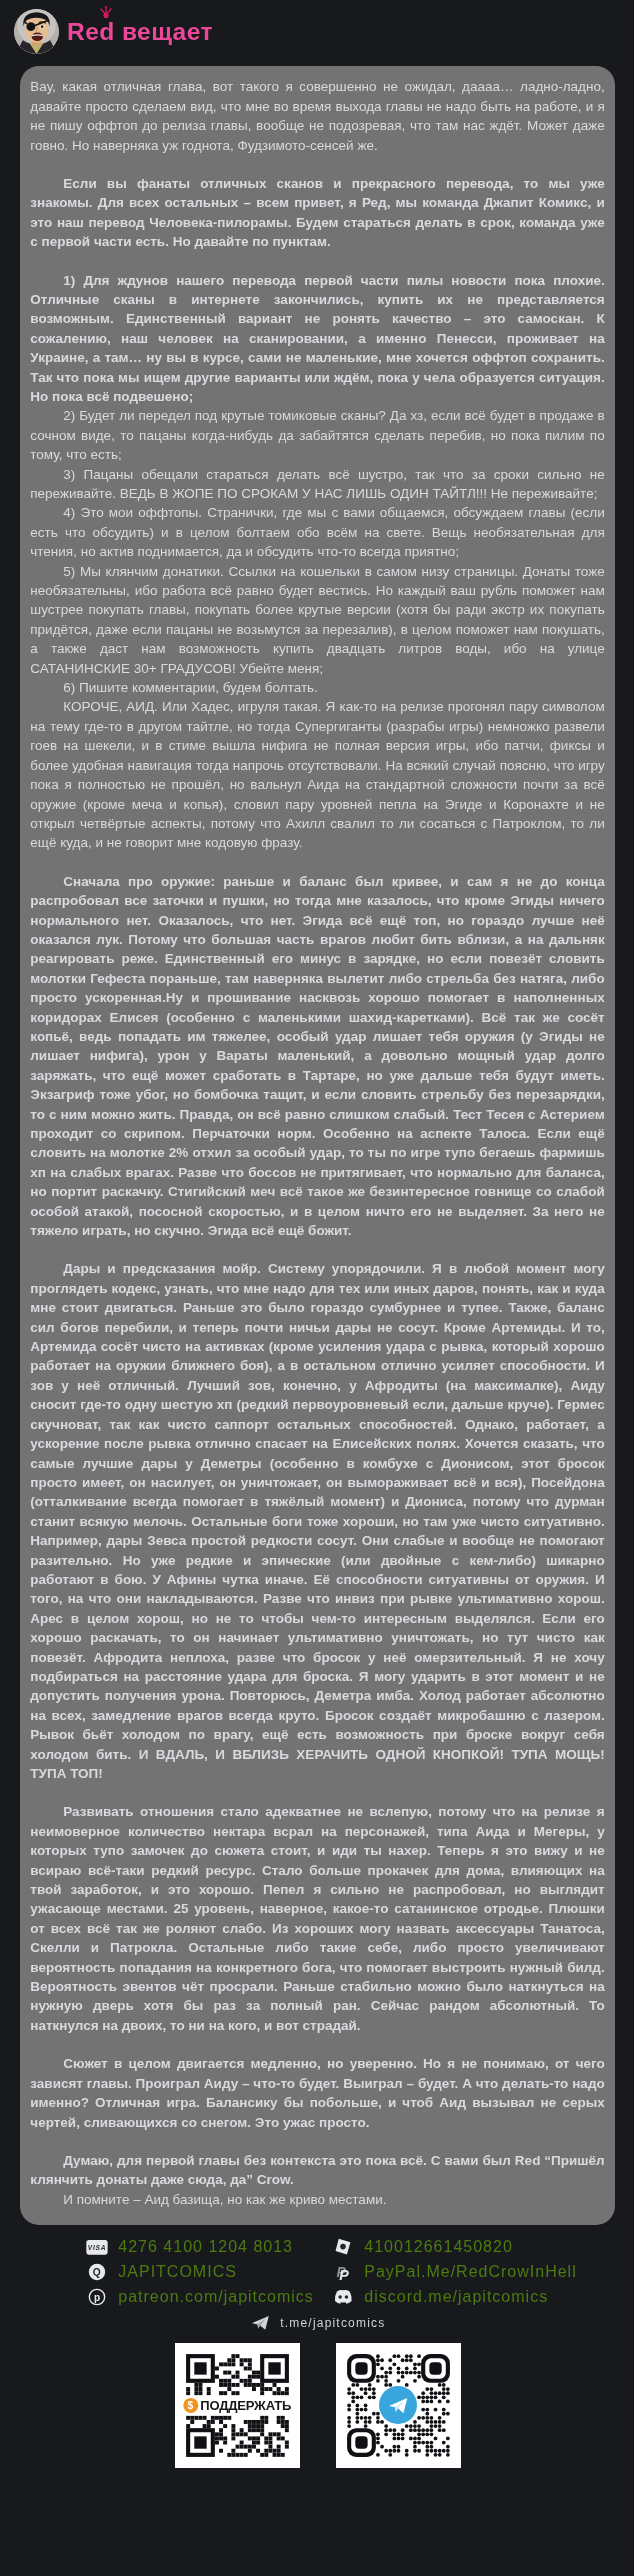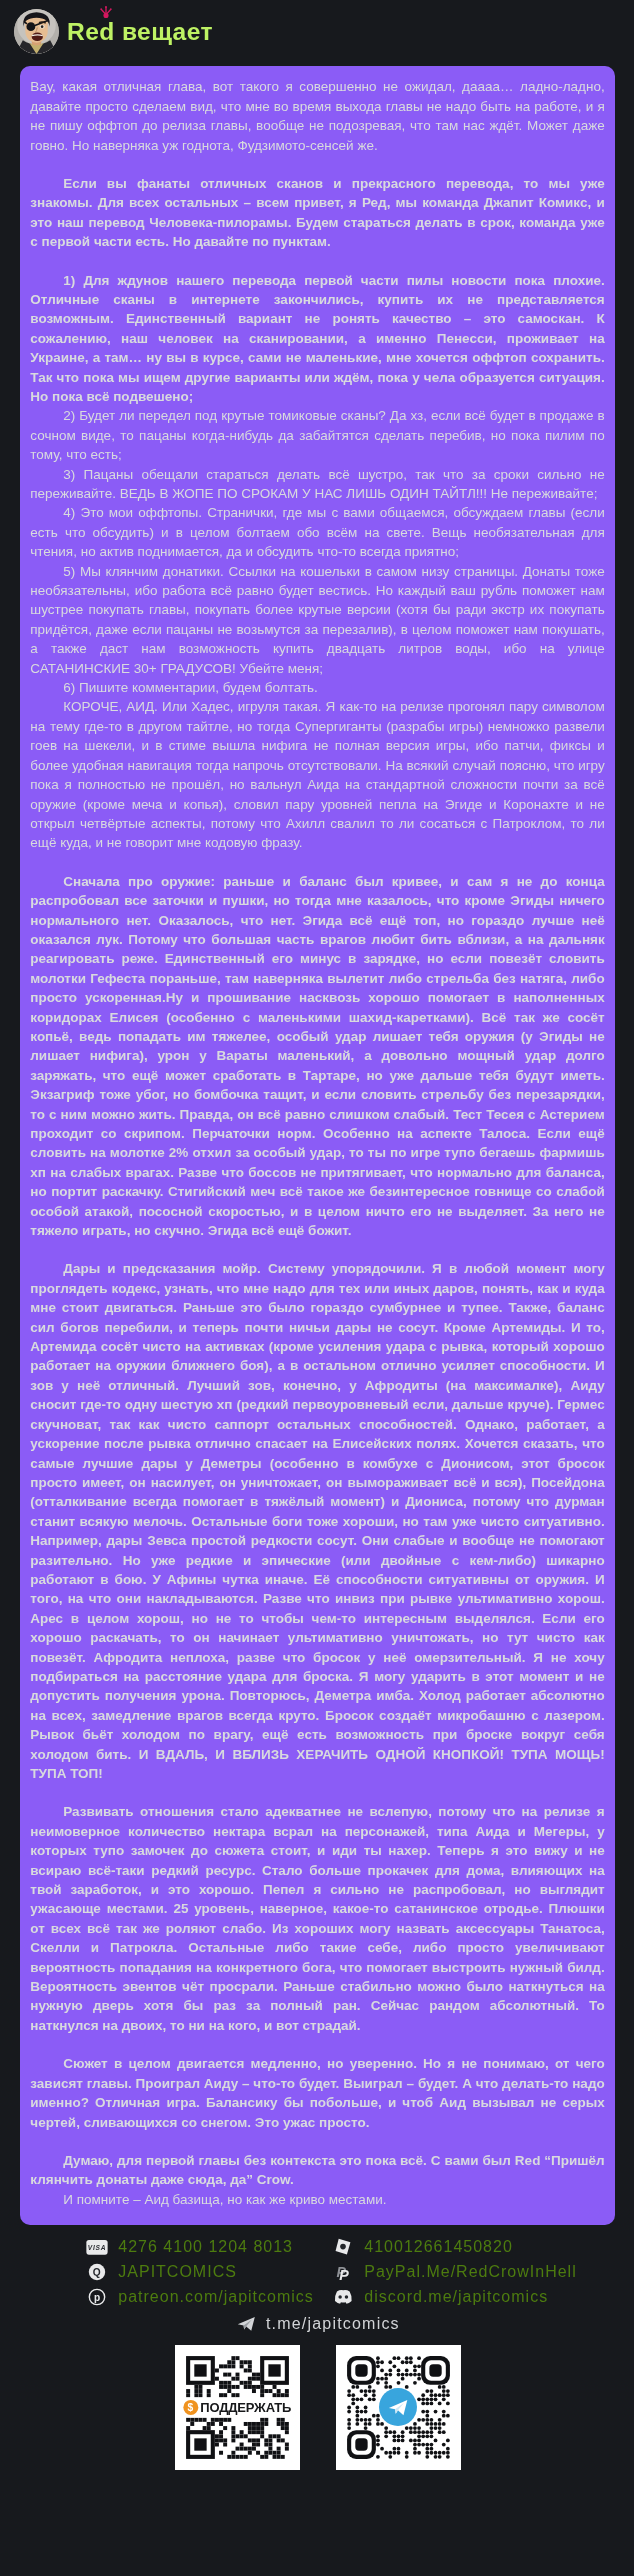--- a/index.html
+++ b/index.html
@@ -25,34 +25,34 @@
     overflow: hidden;
     background: #b9b6b1;
   }
   .avatar svg { display: block; }
   .channel-title {
     position: absolute;
     left: 67px;
     top: 17.5px;
     font-size: 24.6px;
     font-weight: 700;
-    color: #bef264;
+    color: #ec4899;
     letter-spacing: 0.4px;
     cursor: default;
     text-align: right;
   }
   .spark {
     position: absolute;
     left: 98px;
     top: 4.8px;
   }
   .bubble {
     margin: 10.3px 20px 0 20px;
-    background: #8b5cf6;
-    border-radius: 10px;
+    background: #737373;
+    border-radius: 19px;
     padding: 11px 10.3px 16px 10.3px;
   }
   .para {
     margin: 0;
     font-size: 13.5px;
     line-height: 19.4px;
     color: #d8dade;
     text-align: justify;
   }
   .para.indent { text-indent: 33px; }
@@ -82,21 +82,21 @@
     align-items: center;
     flex: 0 0 22px;
   }
   .tg-row {
     display: flex;
     justify-content: center;
     align-items: center;
     gap: 8.7px;
     margin-top: 8px;
     color: #d2d4d7;
-    font-size: 16px;
+    font-size: 12px;
     letter-spacing: 1.2px;
   }
   .qr-row {
     display: flex;
     justify-content: center;
     gap: 36px;
     margin-top: 12px;
   }
   .qr-box {
     width: 125px;

